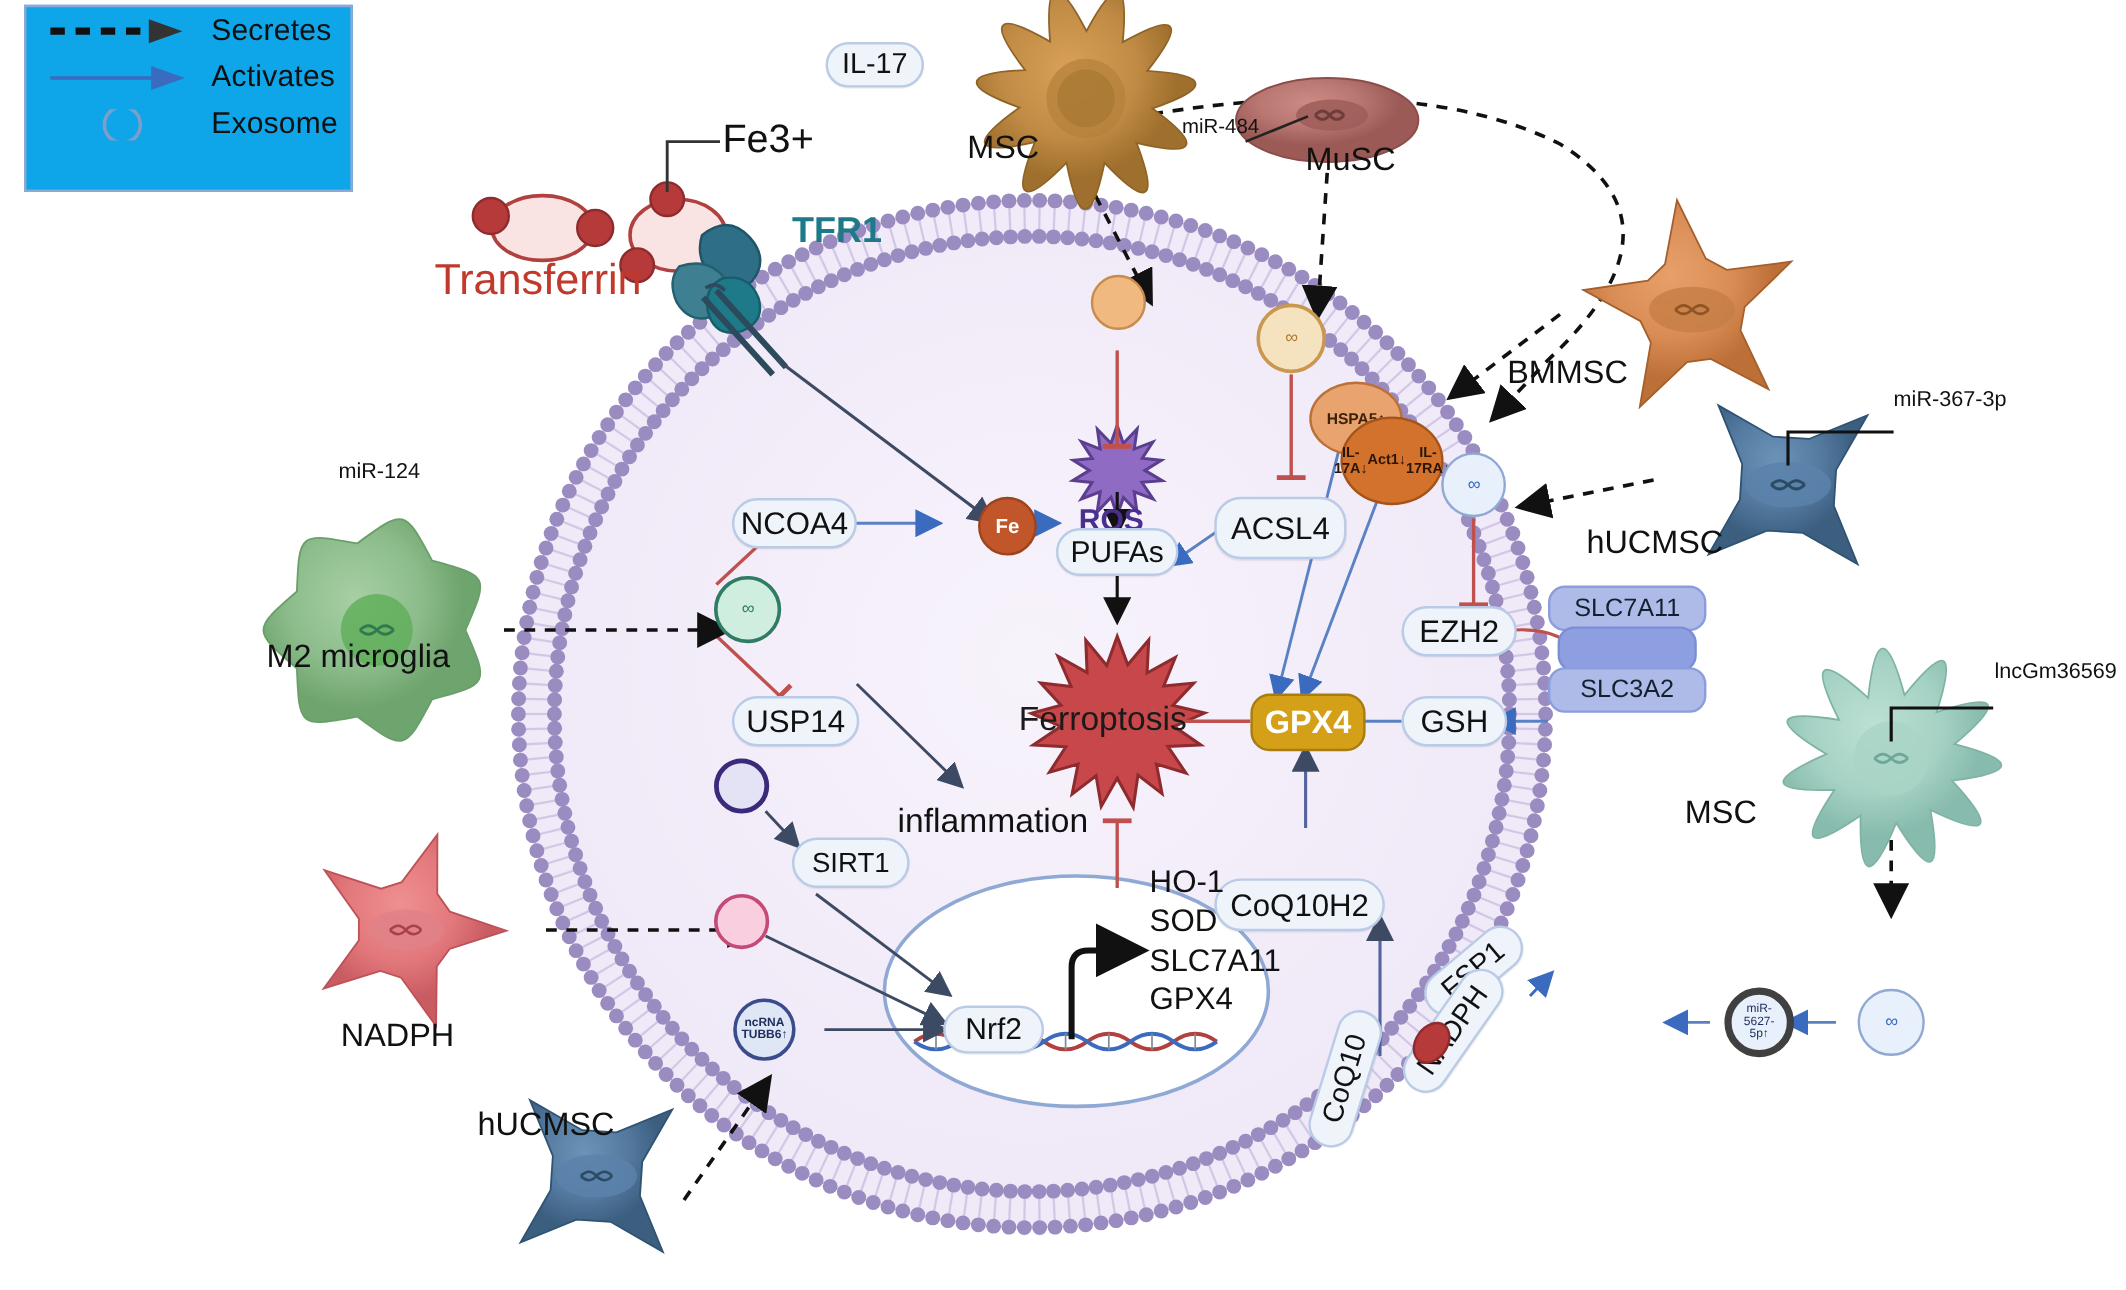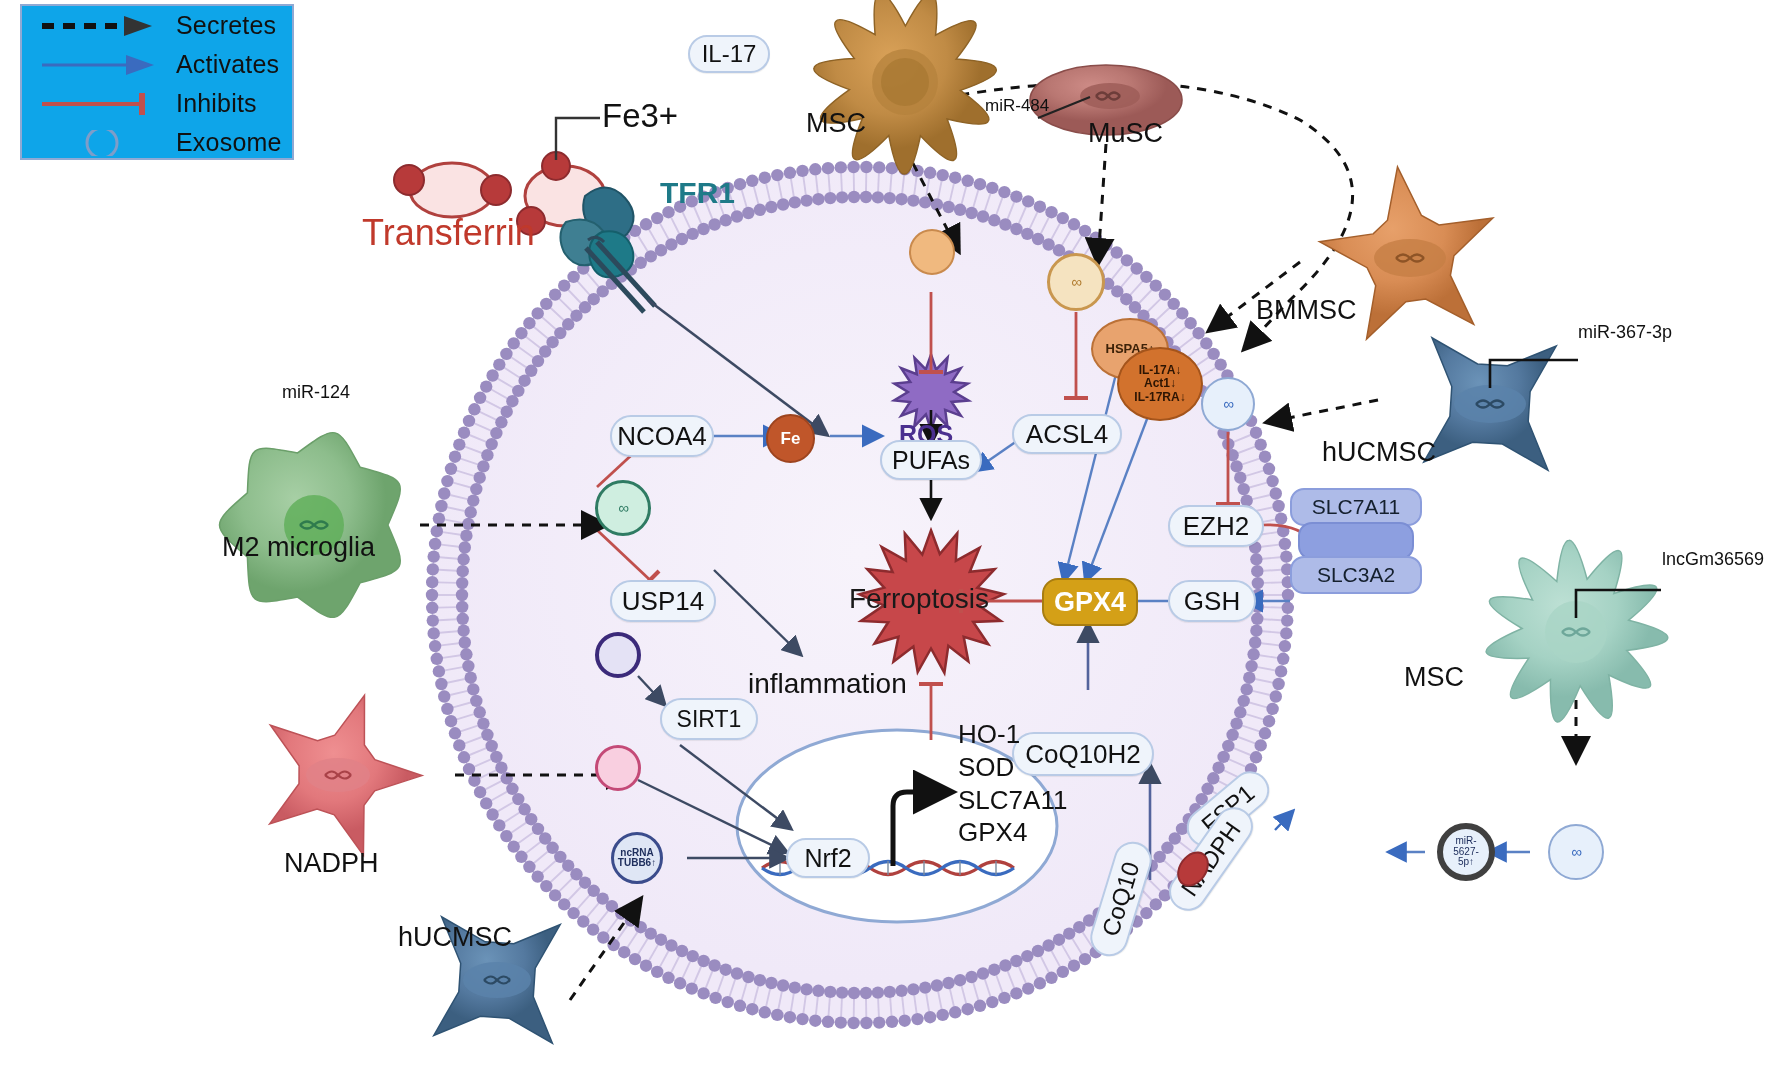--- a/index.html
+++ b/index.html
@@ -966,29 +966,20 @@
         <svg width="120" height="26" viewBox="0 0 120 26">
           <line x1="2" y1="13" x2="88" y2="13" stroke="#3a6bbf" stroke-width="3"></line>
           <path d="M86,3 L114,13 L86,23 z" fill="#3a6bbf"></path>
         </svg>
       </span>
       <span class="legend-label">Activates</span>
     </div>
     <div class="legend-row">
       <span class="lg-sym">
         <svg width="120" height="26" viewBox="0 0 120 26">
-          <line x1="2" y1="13" x2="102" y2="13" stroke="#c0504d" stroke-width="4"></line>
-          <line x1="102" y1="2" x2="102" y2="24" stroke="#c0504d" stroke-width="6"></line>
-        </svg>
-      </span>
-      <span class="legend-label">Inhibits</span>
-    </div>
-    <div class="legend-row">
-      <span class="lg-sym">
-        <svg width="120" height="26" viewBox="0 0 120 26">
           <circle cx="62" cy="13" r="15" fill="none" stroke="#7e9dc9" stroke-width="3"></circle>
         </svg>
       </span>
       <span class="legend-label">Exosome</span>
     </div>
   </div>
 
   <div class="freetext" style="left:602px;top:97px;font-size:33px;">Fe3+</div>
   <div class="freetext" style="left:660px;top:176px;font-size:30px;color:#1e7a88;font-weight:600;">TFR1</div>
   <div class="freetext" style="left:362px;top:212px;font-size:36px;color:#c0392b;">Transferrin</div>
@@ -1003,29 +994,29 @@
   <div class="freetext" style="left:1578px;top:322px;font-size:18px;">miR-367-3p</div>
   <div class="freetext" style="left:1404px;top:662px;font-size:27px;">MSC</div>
   <div class="freetext" style="left:1662px;top:549px;font-size:18px;">lncGm36569</div>
   <div class="freetext" style="left:222px;top:532px;font-size:27px;">M2 microglia</div>
   <div class="freetext" style="left:282px;top:382px;font-size:18px;">miR-124</div>
   <div class="freetext" style="left:284px;top:848px;font-size:27px;">NADPH</div>
   <div class="freetext" style="left:398px;top:922px;font-size:27px;">hUCMSC</div>
 
   <div class="pill" style="left:610px;top:415px;width:104px;height:42px;font-size:26px;">NCOA4</div>
 
-  <div class="fe-circle" style="left:766px;top:414px;width:45px;height:45px;">Fe</div>
+  <div class="fe-circle" style="left:815px;top:414px;width:45px;height:45px;">Fe</div>
 
   <div class="freetext" style="left:899px;top:420px;font-size:25px;color:#4b2f8f;font-weight:bold;">ROS</div>
 
   <div class="pill" style="left:880px;top:440px;width:102px;height:40px;font-size:25px;">PUFAs</div>
 
   <div class="freetext" style="left:849px;top:583px;font-size:28px;color:#1a1a1a;">Ferroptosis</div>
 
-  <div class="pill" style="left:1012px;top:414px;width:110px;height:40px;font-size:26px;">ACSL4</div>
+  <div class="pill" style="left:1012px;top:414px;width:110px;height:52px;font-size:26px;">ACSL4</div>
 
   <div class="gpx4" style="left:1042px;top:578px;width:92px;height:44px;">GPX4</div>
 
   <div class="pill" style="left:1168px;top:580px;width:88px;height:42px;font-size:26px;">GSH</div>
 
   <div class="pill" style="left:1168px;top:505px;width:96px;height:42px;font-size:26px;">EZH2</div>
 
   <div class="pill" style="left:610px;top:580px;width:106px;height:42px;font-size:26px;">USP14</div>
 
   <div class="freetext" style="left:748px;top:668px;font-size:28px;">inflammation</div>
@@ -1064,21 +1055,21 @@
   <div class="vesicle" style="left:1076px;top:282px;width:58px;height:58px;
        background:#f5e3c0;border:3px solid #c9974f;transform:translate(-50%,-50%);">
     <span class="dna" style="color:#b07b2e;">∞</span>
   </div>
 
   <div class="blob" style="left:1091px;top:318px;width:78px;height:62px;
        background:#e8a36e;border:2px solid #bb7137;font-size:13px;font-weight:bold;">HSPA5↑</div>
 
   <div class="blob" style="left:1117px;top:347px;width:86px;height:74px;
        background:#d2722d;border:2px solid #a4541b;font-size:12px;font-weight:bold;color:#2d1503;
-       flex-direction:column;">
+       ">
     <span>IL-17A↓</span>
     <span>Act1↓</span>
     <span>IL-17RA↓</span>
   </div>
 
   <div class="vesicle" style="left:1228px;top:404px;width:54px;height:54px;
        background:#e7f0fb;border:2px solid #8fa9d4;transform:translate(-50%,-50%);">
     <span class="dna" style="color:#3a6bbf;">∞</span>
   </div>
 

